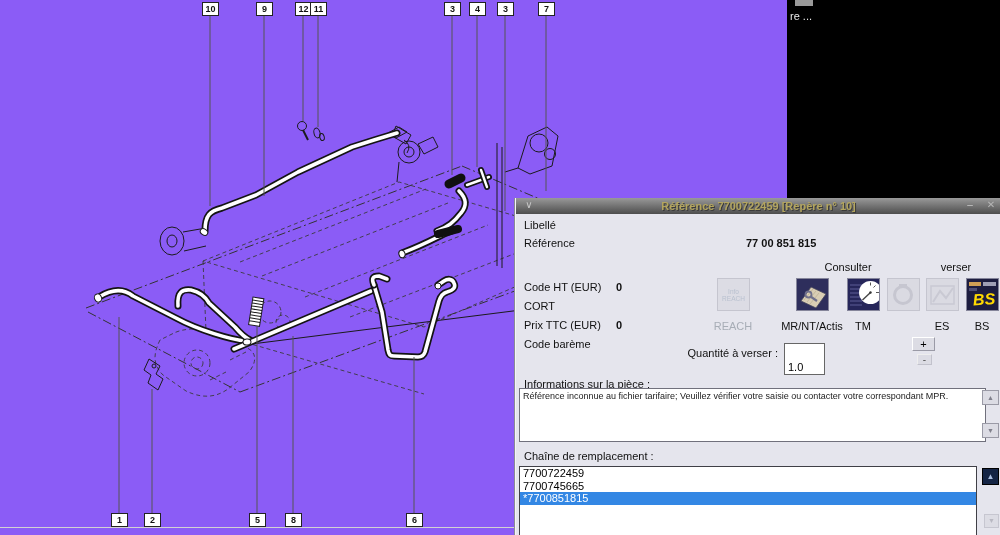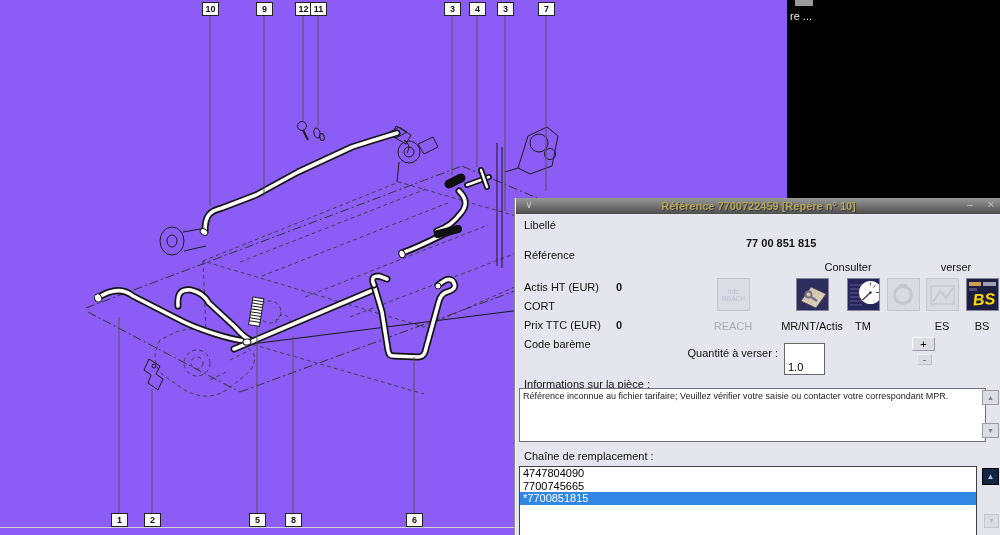--- a/index.html
+++ b/index.html
@@ -197,27 +197,27 @@
 
   <div id="dialog">
     <div id="titlebar">
       <span class="tb-btn" id="tb-shade">∨</span>
       <span class="tb-title">Référence 7700722459 [Repère n° 10]</span>
       <span class="tb-btn" id="tb-min">–</span>
       <span class="tb-btn" id="tb-close">✕</span>
     </div>
 
     <span class="lbl" style="left:8px;top:21px;">Libellé</span>
-    <span class="lbl" style="left:8px;top:39px;margin-top:12px;">Référence</span>
+    <span class="lbl" style="left:8px;top:39px;">Référence</span>
     <span class="val" style="left:230px;top:39px;">77 00 851 815</span>
 
     <span class="lbl ctr" style="left:297px;top:63px;">Consulter</span>
     <span class="lbl ctr" style="left:405px;top:63px;">verser</span>
 
-    <span class="lbl" style="left:8px;top:83px;">Actis HT (EUR)</span>
+    <span class="lbl" style="left:8px;top:83px;">Code HT (EUR)</span>
     <span class="val" style="left:100px;top:83px;">0</span>
     <span class="lbl" style="left:8px;top:102px;">CORT</span>
     <span class="lbl" style="left:8px;top:121px;">Prix TTC (EUR)</span>
     <span class="val" style="left:100px;top:121px;">0</span>
     <span class="lbl" style="left:8px;top:140px;">Code barème</span>
 
     <div class="tile off" id="reach-tile">
       <span>Info</span>
       <span>REACH</span>
     </div>
@@ -275,21 +275,21 @@
     <button class="spin" id="plus-btn">+</button>
     <button class="spin" id="minus-btn">-</button>
 
     <span class="lbl" style="left:8px;top:180px;">Informations sur la pièce :</span>
     <div id="info-box">Référence inconnue au fichier tarifaire; Veuillez vérifier votre saisie ou contacter votre correspondant MPR.</div>
     <div class="sbtn" id="info-up">▲</div>
     <div class="sbtn" id="info-down">▼</div>
 
     <span class="lbl" style="left:8px;top:252px;text-align:right;">Chaîne de remplacement :</span>
     <div id="list-box">
-      <div class="litem">4747804090</div>
+      <div class="litem">7700722459</div>
       <div class="litem">7700745665</div>
       <div class="litem sel">*7700851815</div>
     </div>
     <div class="sbtn" id="list-up">▲</div>
     <div class="sbtn" id="list-down">▼</div>
   </div>
 
 </div>
 
 </body></html>

